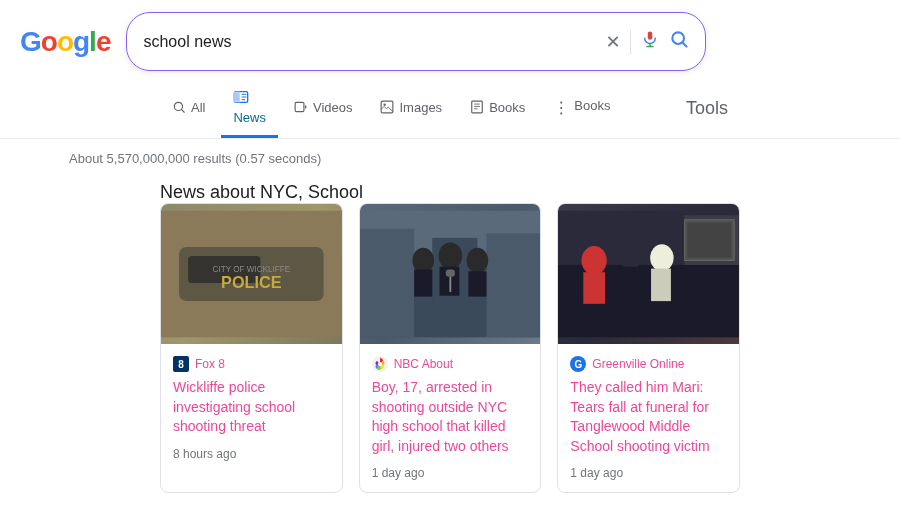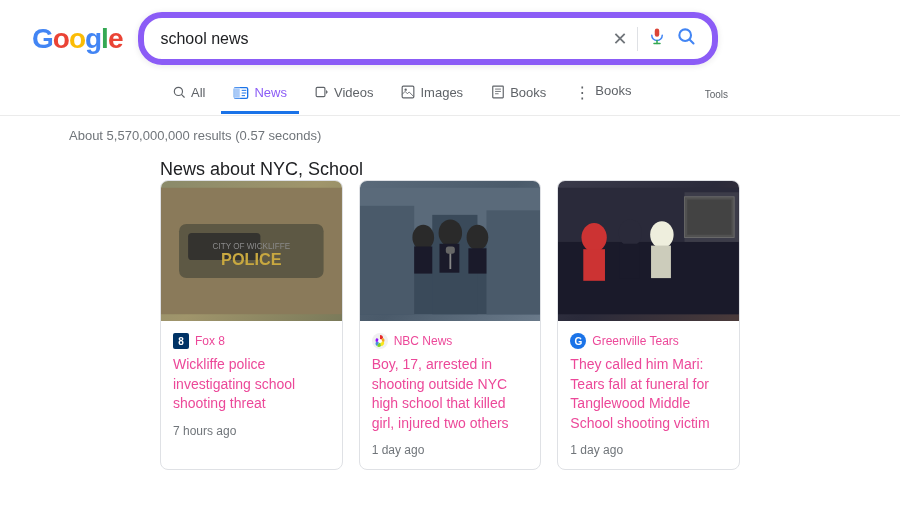--- a/index.html
+++ b/index.html
@@ -9,44 +9,43 @@
       color: #202124;
       font-size: 14px;
     }
 
     
     .header {
       display: flex;
       align-items: center;
       padding: 12px 20px 8px 20px;
       gap: 16px;
-      margin-left: 12px;
     }
 
     .logo {
       font-size: 28px;
       font-weight: bold;
       letter-spacing: -1px;
       white-space: nowrap;
     }
     .logo span:nth-child(1) { color: #4285F4; }
     .logo span:nth-child(2) { color: #EA4335; }
     .logo span:nth-child(3) { color: #FBBC05; }
     .logo span:nth-child(4) { color: #4285F4; }
     .logo span:nth-child(5) { color: #34A853; }
     .logo span:nth-child(6) { color: #EA4335; }
 
     .search-bar-wrapper {
       flex: 1;
       max-width: 580px;
       display: flex;
       align-items: center;
-      border: 6px solid #8b5cf6;
+      border: 1px solid #8b5cf6;
       border-radius: 24px;
-      padding: 8px 16px;
+      padding: 16px 16px;
       gap: 10px;
       box-shadow: 0 1px 6px rgba(32,33,36,.1);
     }
 
     .search-input {
       flex: 1;
       border: none;
       outline: none;
       font-size: 16px;
       color: #202124;
@@ -104,27 +103,28 @@
       gap: 5px;
       padding: 10px 12px;
       color: #5f6368;
       font-size: 13px;
       cursor: pointer;
       border-bottom: 3px solid transparent;
       text-decoration: none;
     }
 
     .nav-item.active {
-      color: #8b5cf6;
+      color: #0369a1;
       border-bottom-color: #1a73e8;
+      flex-direction: column;
     }
 
     .tools-btn {
       color: #5f6368;
-      font-size: 10px;
+      font-size: 18px;
       padding: 10px 12px;
       cursor: pointer;
     }
 
     
     .results-info {
       padding: 12px 160px 8px 69px;
       font-size: 13px;
       color: #70757a;
     }
@@ -330,21 +330,21 @@
           <text x="100" y="85" font-family="Arial" font-weight="bold" font-size="18" fill="#c8a840" text-anchor="middle">POLICE</text>
           <text x="100" y="68" font-family="Arial" font-size="9" fill="#8a8a8a" text-anchor="middle">CITY OF WICKLIFFE</text>
         </svg>
       </div>
       <div class="card-content">
         <div class="source-line">
           <span class="source-icon fox">8</span>
           <span class="source-name">Fox 8</span>
         </div>
         <div class="card-title">Wickliffe police investigating school shooting threat</div>
-        <div class="card-time">7 hours ago</div>
+        <div class="card-time">8 hours ago</div>
       </div>
     </div>
 
     <div class="news-card">
       <div class="card-img-placeholder nyc">
         <svg width="200" height="140" viewBox="0 0 200 140" xmlns="http://www.w3.org/2000/svg">
           <rect width="200" height="140" fill="#5a6a7a"></rect>
 
           <rect x="0" y="60" width="200" height="80" fill="#3a4a5a"></rect>
 
@@ -371,21 +371,21 @@
 
               <path d="M8,8 L8,2 A3,3 0 0,1 11,5 Z" fill="#e52b2b"></path>
               <path d="M8,8 L11,5 A3,3 0 0,1 12,9 Z" fill="#f5a623"></path>
               <path d="M8,8 L12,9 A3,3 0 0,1 9,13 Z" fill="#f8e71c"></path>
               <path d="M8,8 L9,13 A3,3 0 0,1 5,13 Z" fill="#7ed321"></path>
               <path d="M8,8 L5,13 A3,3 0 0,1 4,9 Z" fill="#4a90d9"></path>
               <path d="M8,8 L4,9 A3,3 0 0,1 5,5 Z" fill="#9013fe"></path>
               <circle cx="8" cy="8" r="2" fill="#fff"></circle>
             </svg>
           </span>
-          <span class="source-name">NBC News</span>
+          <span class="source-name">NBC About</span>
         </div>
         <div class="card-title">Boy, 17, arrested in shooting outside NYC high school that killed girl, injured two others</div>
         <div class="card-time">1 day ago</div>
       </div>
     </div>
 
     <div class="news-card">
       <div class="card-img-placeholder funeral">
         <svg width="200" height="140" viewBox="0 0 200 140" xmlns="http://www.w3.org/2000/svg">
           <rect width="200" height="140" fill="#2a2a3a"></rect>
@@ -401,21 +401,21 @@
 
           <rect x="140" y="10" width="55" height="45" fill="#444" stroke="#666" stroke-width="1"></rect>
           <rect x="143" y="13" width="49" height="39" fill="#333"></rect>
 
           <rect x="140" y="5" width="60" height="55" fill="#888" opacity="0.2"></rect>
         </svg>
       </div>
       <div class="card-content">
         <div class="source-line">
           <span class="source-icon greenville" style="background:#1a73e8;border-radius:50%;color:white;font-size:10px;display:inline-flex;align-items:center;justify-content:center;width:16px;height:16px;">G</span>
-          <span class="source-name">Greenville Tears</span>
+          <span class="source-name">Greenville Online</span>
         </div>
         <div class="card-title">They called him Mari: Tears fall at funeral for Tanglewood Middle School shooting victim</div>
         <div class="card-time">1 day ago</div>
       </div>
     </div>
 
   </div>
 </div>
 
 </body></html>

